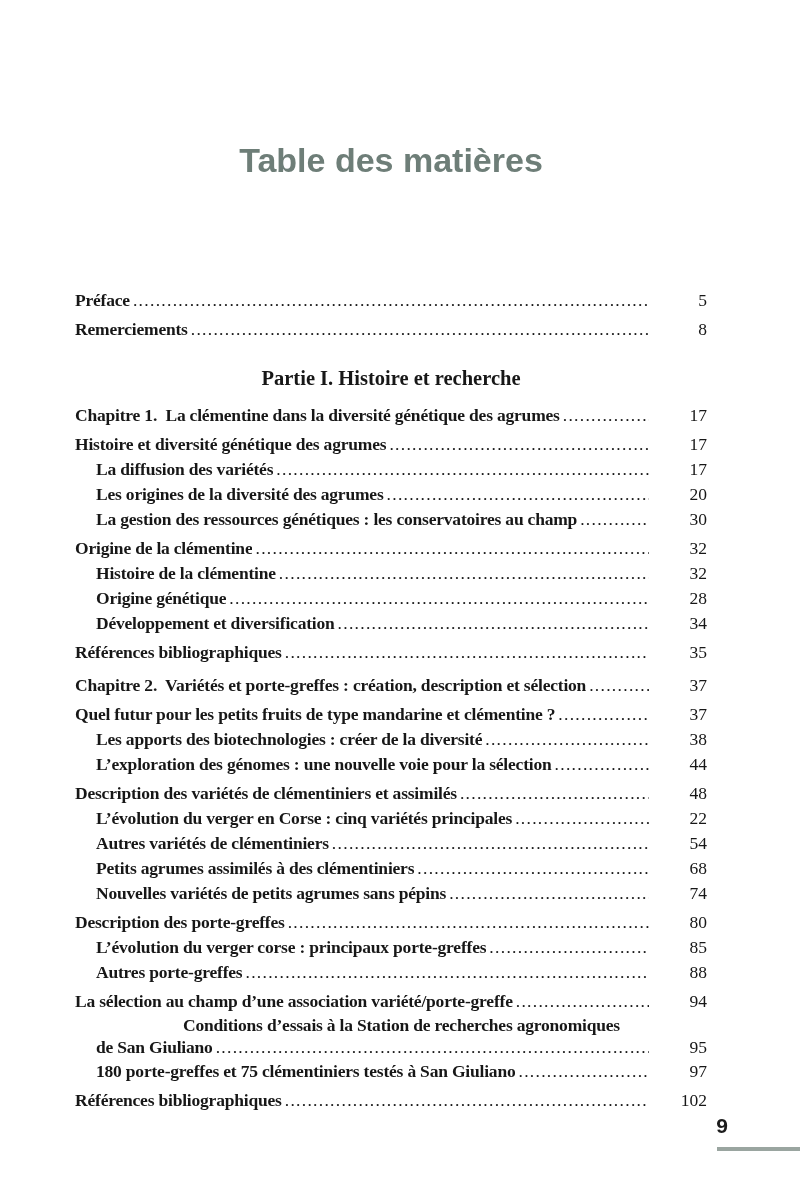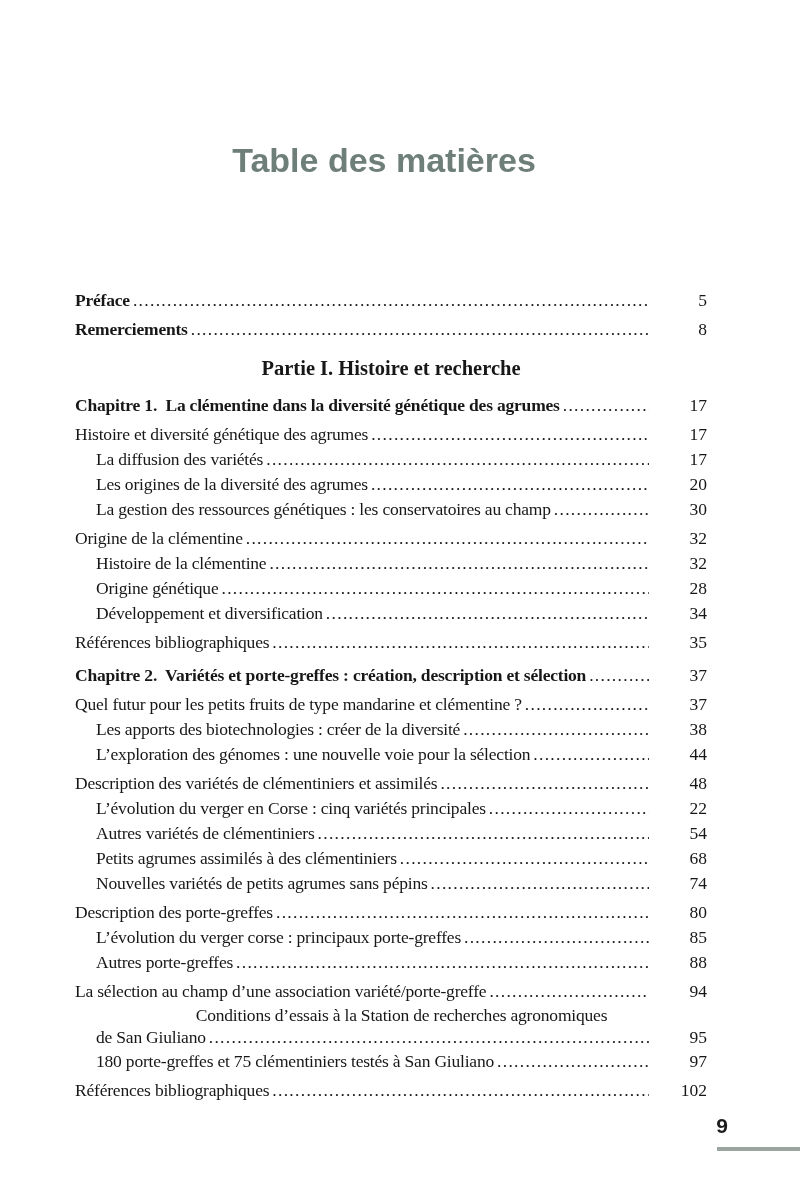--- a/index.html
+++ b/index.html
@@ -5,54 +5,54 @@
   html,body { margin:0; padding:0; }
   body {
     width:800px; height:1200px;
     background:#ffffff;
     font-family:"Liberation Serif", serif;
     color:#171717;
     position:relative;
     overflow:hidden;
   }
   .page-title {
-    position:absolute; top:141px; left:68px; width:632px;
+    position:absolute; top:141px; left:75px; width:632px;
     text-align:center;
     font-family:"Liberation Sans", sans-serif;
     font-weight:bold;
     font-size:34px;
     color:#6e7e78;
   }
   .toc {
     position:absolute; left:75px; top:284px; width:632px;
   }
   .row {
     display:flex;
     align-items:baseline;
     height:25px; line-height:25px;
     font-size:17.5px;
     white-space:nowrap;
     letter-spacing:-0.2px;
   }
-  .row .label { flex:0 1 auto; overflow:hidden; }
+  .row .label { flex:0 1 auto; overflow:hidden;font-weight:bold; }
   .row .leader {
     flex:1 1 0; min-width:0;
     overflow:hidden;
     padding-left:3px;
     letter-spacing:1.3px;
   }
   .row .page { flex:0 0 58px; text-align:right; letter-spacing:0; }
   .row.sub { padding-left:21px;justify-content:center; }
   .row.section { margin-top:4px; }
   .row.chapter { margin-top:8px; margin-bottom:2px; }
   .row.bold .label { font-weight:bold; }
   .row.nolead { height:22px; line-height:22px; }
   .row.wraptail { height:23px; line-height:23px; }
   .part-heading {
-    margin-top:12px; margin-bottom:11px;
+    margin-top:22px; margin-bottom:11px;
     height:28px; line-height:28px;
     text-align:center;
     font-weight:bold;
     font-size:20.5px;
   }
   .footer-page {
     position:absolute; top:1114px; left:710px; width:24px;
     text-align:center;
     font-family:"Liberation Sans", sans-serif;
     font-size:21px; font-weight:600;

